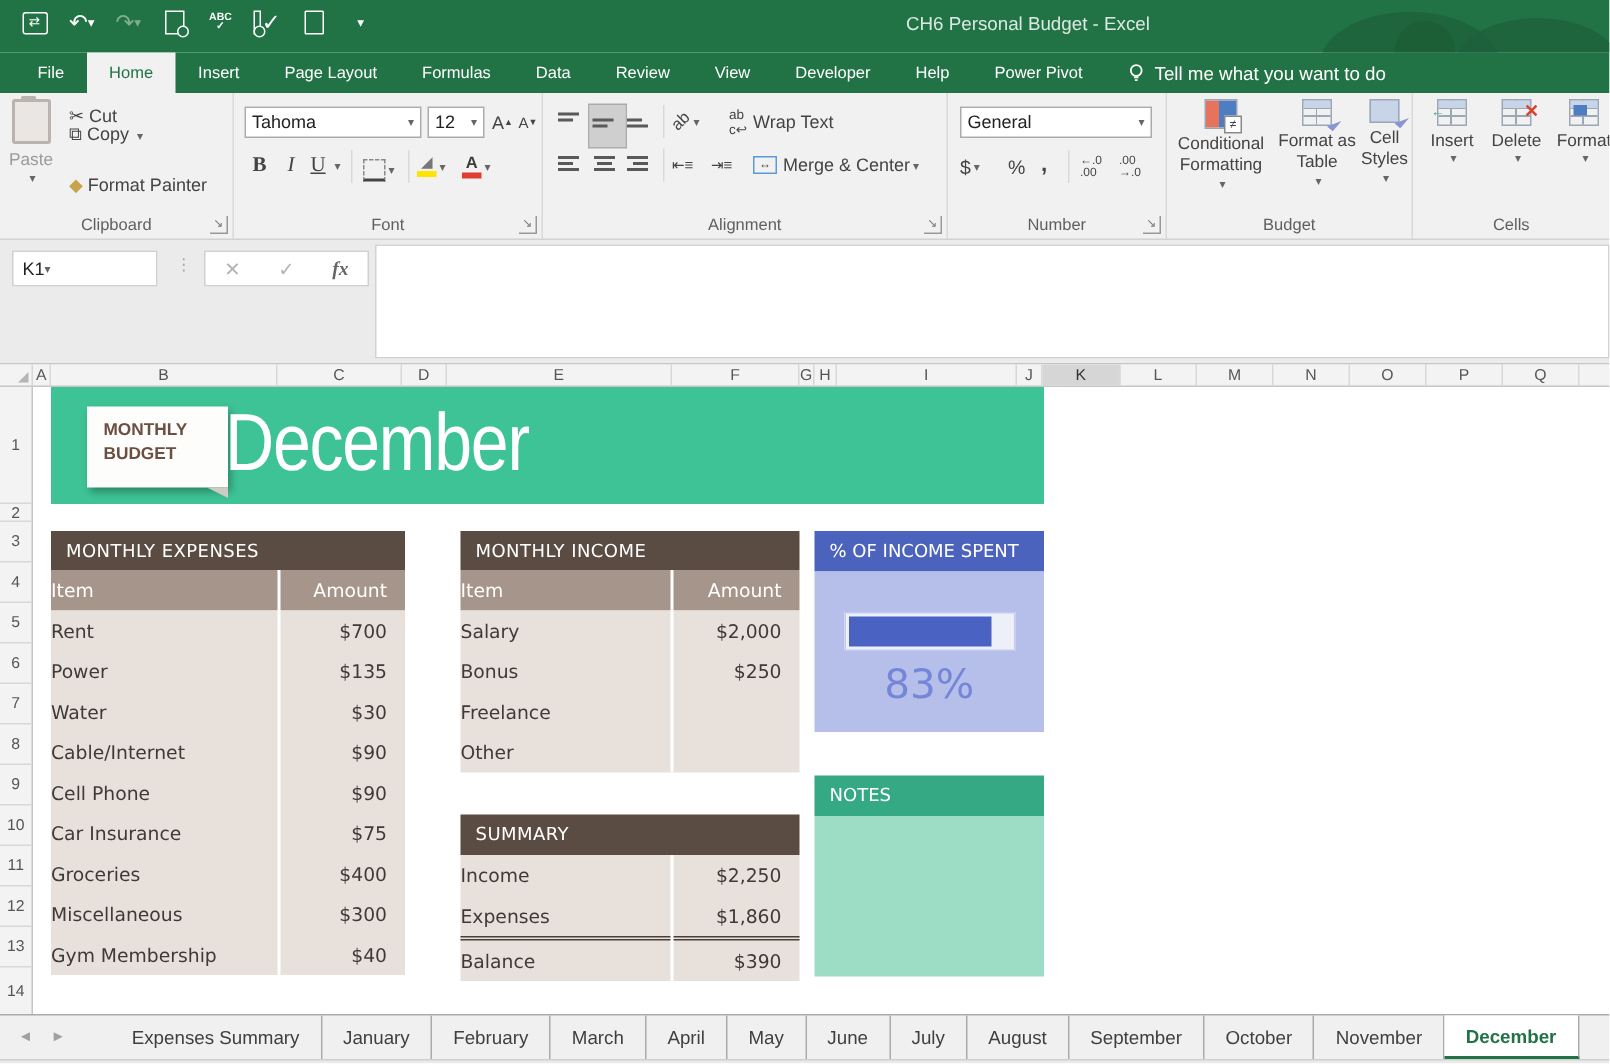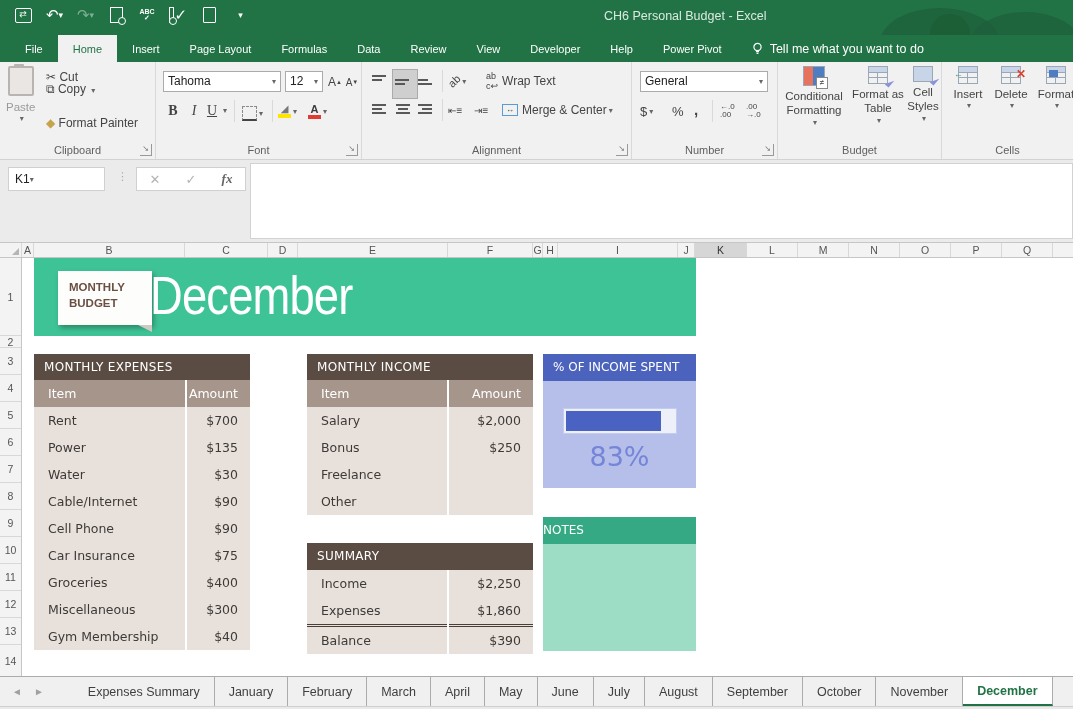--- a/index.html
+++ b/index.html
@@ -70,42 +70,42 @@
   #sheet{left:22px;top:258px;width:1051px;height:418px;background:#fff;font-family:"DejaVu Sans",sans-serif}
   #banner{left:12px;top:0;width:662px;height:78px;background:#3ec396}
   #badge{left:24px;top:13px;width:94px;height:54px;background:#fdfdfb;box-shadow:2px 3px 5px rgba(0,0,0,.3);padding:9px 0 0 11px;box-sizing:border-box;color:#6b4f43;font-size:11.5px;font-weight:bold;line-height:1.35;font-family:"Liberation Sans",sans-serif}
   #badge:after{content:"";position:absolute;right:0;bottom:-7px;border-left:14px solid transparent;border-top:7px solid #cfcac4}
   #month{left:116px;top:6px;color:#fff;font-size:54px;letter-spacing:-1px;transform:scaleX(.84);transform-origin:left top;white-space:nowrap;font-family:"Liberation Sans",sans-serif}
   .tbl{position:absolute;font-size:12.5px;color:#3e3a37}
   .tbl-title{background:#5a4b43;color:#fff;height:26px;line-height:26px;padding-left:10px;font-size:12px;letter-spacing:.3px}
   .tbl-sub{background:#a5958a;color:#fff;height:27px;line-height:27px;display:flex}
   .tbl-body{background:#e8e0da}
   .trow{height:27px;line-height:27px;display:flex}
-  .ci{flex:0 0 auto;padding-left:14px;box-sizing:border-box}
+  .ci{flex:0 0 auto;padding-left:0;box-sizing:border-box}
   .ca{flex:1;text-align:right;padding-right:12px}
   .vdiv{position:absolute;top:26px;bottom:0;width:2px;background:#fff}
-  #t-exp{left:12px;top:96px;width:216px}
+  #t-exp{left:12px;top:96px;width:236px}
   #t-exp .ci{width:151px}
   #t-exp .vdiv{left:151px}
   #t-inc{left:285px;top:96px;width:226px}
   #t-inc .ci{width:140px}
   #t-inc .vdiv{left:140px}
   #t-sum{left:285px;top:285px;width:226px}
   #t-sum .ci{width:128px}
   #t-sum .vdiv{top:27px;left:140px}
   #t-sum .tbl-title{height:27px;line-height:27px}
   .dbl{border-top:3px double #4a3f38}
   #pct{left:521px;top:96px;width:153px}
   .phead{background:#4c63be;color:#fff;height:27px;line-height:27px;padding-left:10px;font-size:12px}
   #pct-body{position:relative;background:#b5bfe9;height:107px}
   #pct-track{position:absolute;left:20px;top:27px;width:114px;height:26px;background:#edeff9;box-shadow:0 0 0 1px #c3cbef inset}
   #pct-fill{position:absolute;left:3px;top:3px;height:20px;background:#4a62c1}
   #pct-label{position:absolute;left:0;right:0;top:60px;text-align:center;color:#7585d8;font-size:27px}
   #notes{left:521px;top:259px;width:153px}
-  .nhead{background:#35a983;color:#fff;height:27px;line-height:27px;font-size:12px}
+  .nhead{background:#35a983;color:#fff;height:27px;line-height:27px;padding-left:10px;font-size:12px}
   #notes-body{background:#9ddcc5;height:107px}
   
   #tabbar{left:0;top:676px;width:1073px;height:30px;background:#f0f0f0;border-top:1px solid #ababab;box-sizing:border-box;display:flex;align-items:stretch;font-size:12.5px;color:#3f3f3f}
   .navarr{display:flex;align-items:center;padding:0 12px;color:#a0a0a0;font-size:10px}
   .stab{display:flex;align-items:center;padding:0 14px;border-right:1px solid #ababab;cursor:default}
   .stab:first-of-type{border-left:1px solid #ababab}
   .stab.active{background:#fff;color:#217346;font-weight:bold;border-right:1px solid #ababab;border-bottom:2px solid #217346;box-sizing:border-box}
   #statusstrip{left:0;top:706px;width:1073px;height:3px;background:#eaeaea;border-top:1px solid #cfcfcf;box-sizing:border-box}
   .pastebox{width:22px;height:26px;border:2px solid #b9b4b0;border-radius:2px;background:#e9e6e3;position:relative;margin-bottom:4px}
   .pastebox:after{content:"";position:absolute;left:4px;top:-4px;width:10px;height:4px;background:#b9b4b0;border-radius:1px}

